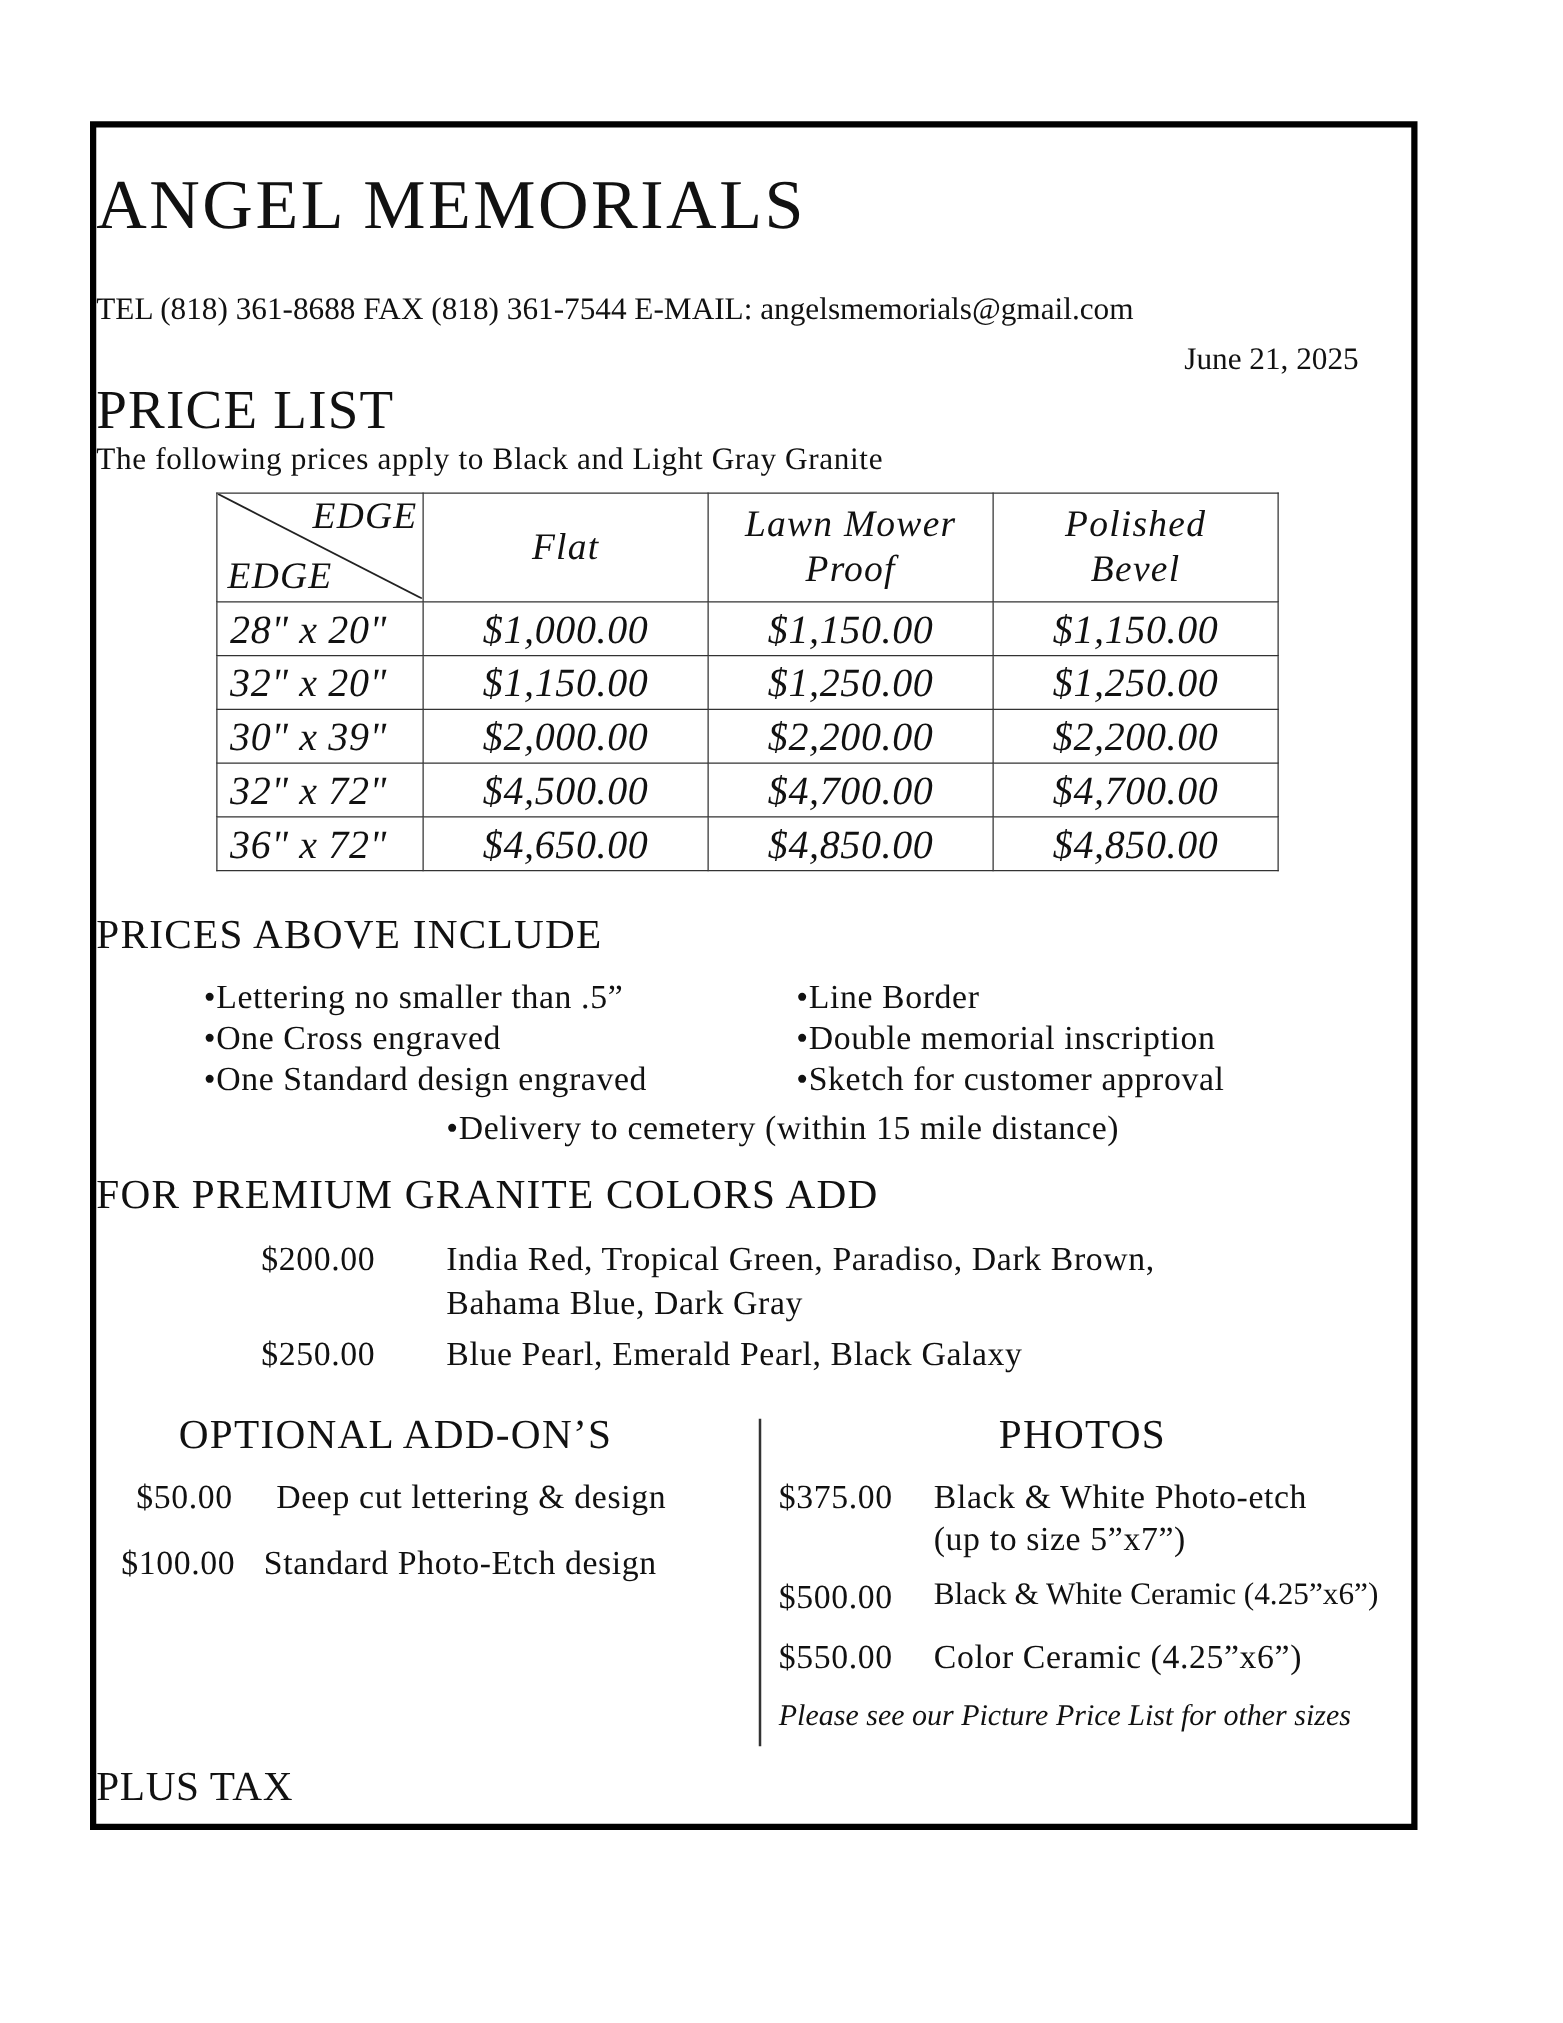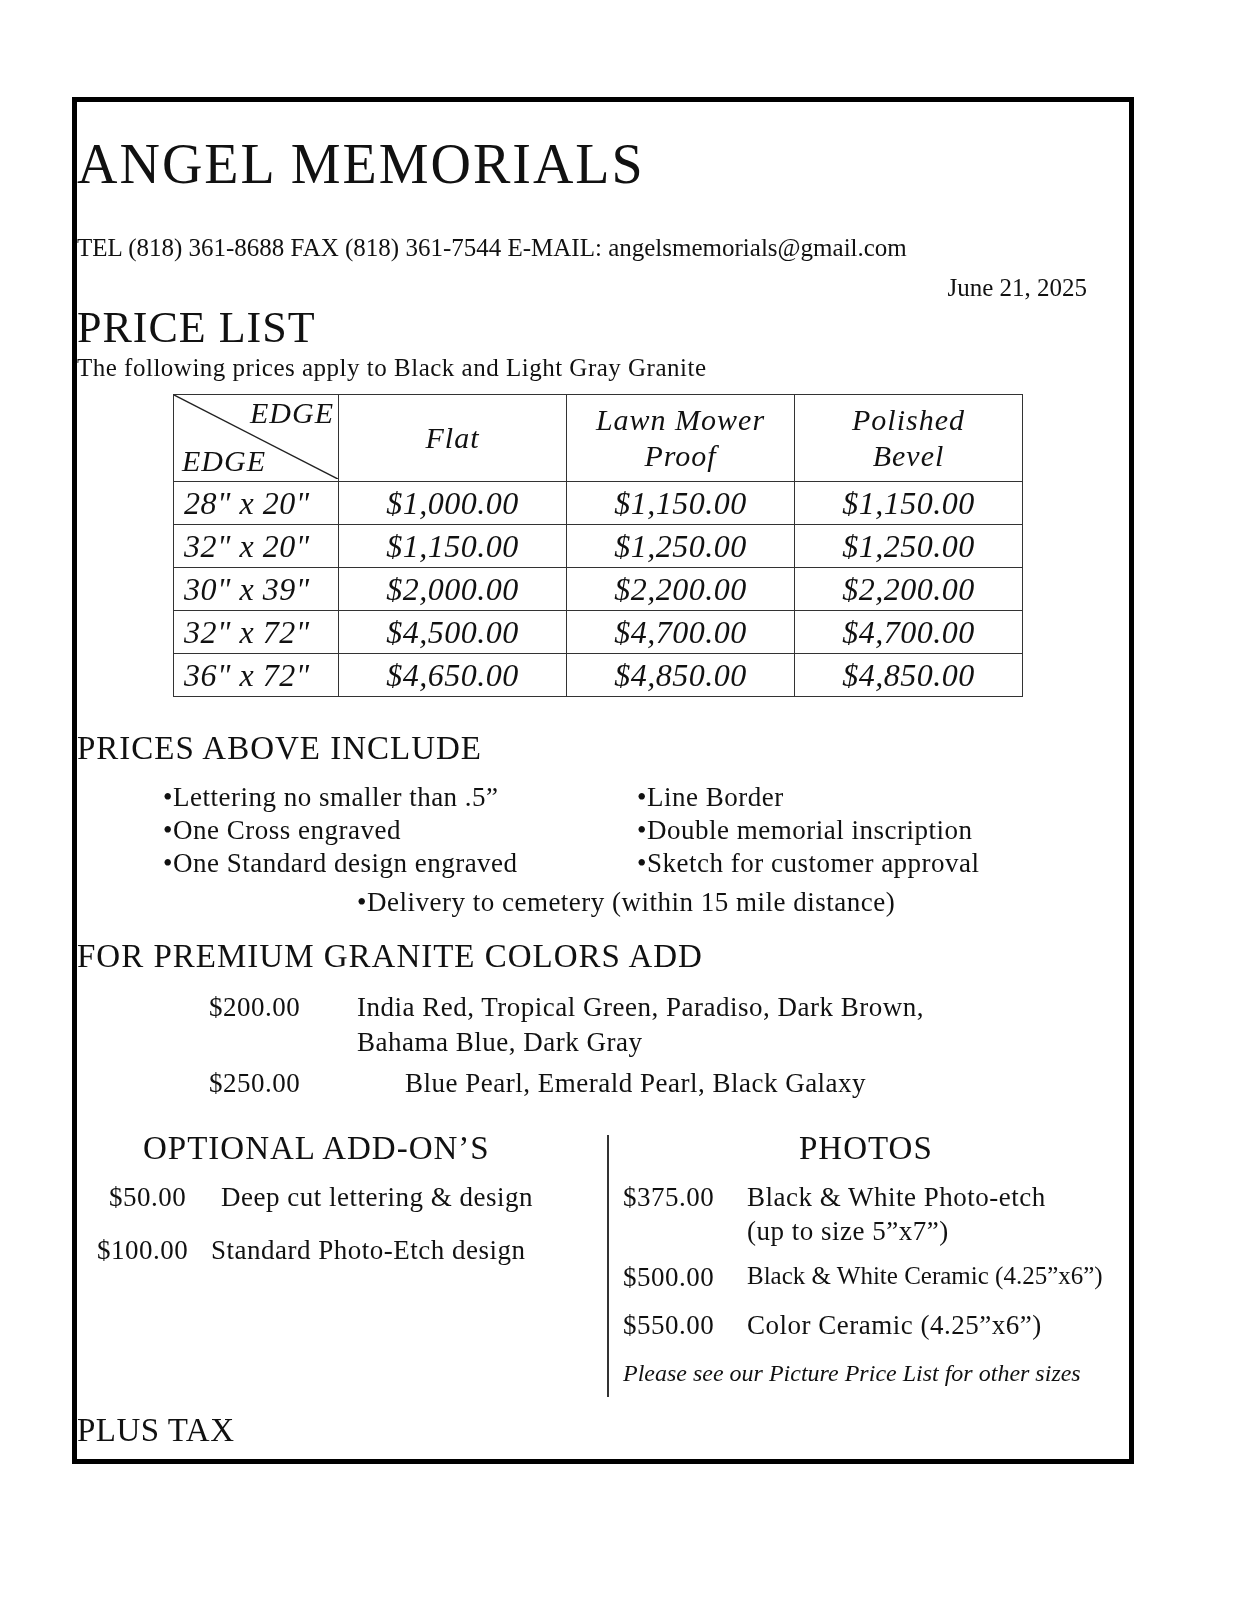--- a/index.html
+++ b/index.html
@@ -100,21 +100,21 @@
   <div class="abs bul" style="left:560px; top:680px;">•Line Border</div>
   <div class="abs bul" style="left:560px; top:713px;">•Double memorial inscription</div>
   <div class="abs bul" style="left:560px; top:746px;">•Sketch for customer approval</div>
   <div class="abs bul" style="left:280px; top:785px;">•Delivery to cemetery (within 15 mile distance)</div>
 
   <div class="abs center h2 prem-title">FOR PREMIUM GRANITE COLORS ADD</div>
   <div class="abs prem" style="left:132px; top:890px;">$200.00</div>
   <div class="abs prem" style="left:280px; top:890px;">India Red, Tropical Green, Paradiso, Dark Brown,</div>
   <div class="abs prem" style="left:280px; top:925px;">Bahama Blue, Dark Gray</div>
   <div class="abs prem" style="left:132px; top:966px;">$250.00</div>
-  <div class="abs prem" style="left:280px; top:966px;margin-left:48px;">Blue Pearl, Emerald Pearl, Black Galaxy</div>
+  <div class="abs prem" style="left:280px; top:966px;">Blue Pearl, Emerald Pearl, Black Galaxy</div>
 
   <div class="abs addon-title">OPTIONAL ADD-ON’S</div>
   <div class="abs item" style="left:32px; top:1080px;">$50.00</div>
   <div class="abs item" style="left:144px; top:1080px;">Deep cut lettering &amp; design</div>
   <div class="abs item" style="left:20px; top:1133px;">$100.00</div>
   <div class="abs item" style="left:134px; top:1133px;">Standard Photo-Etch design</div>
 
   <div class="vline"></div>
 
   <div class="abs photos-title">PHOTOS</div>

